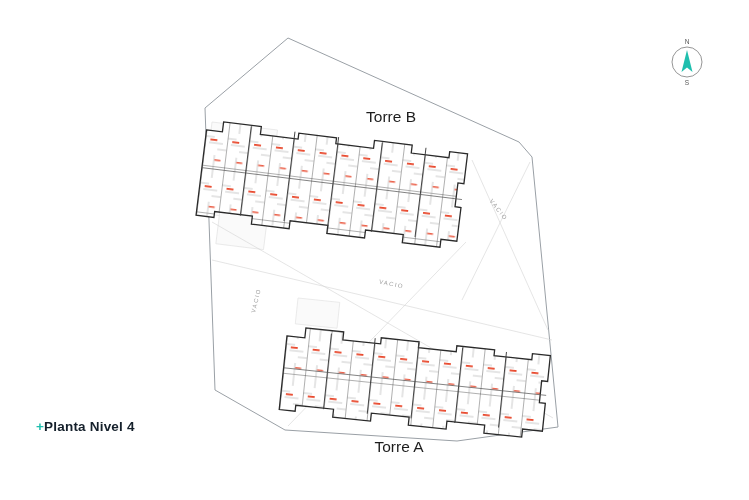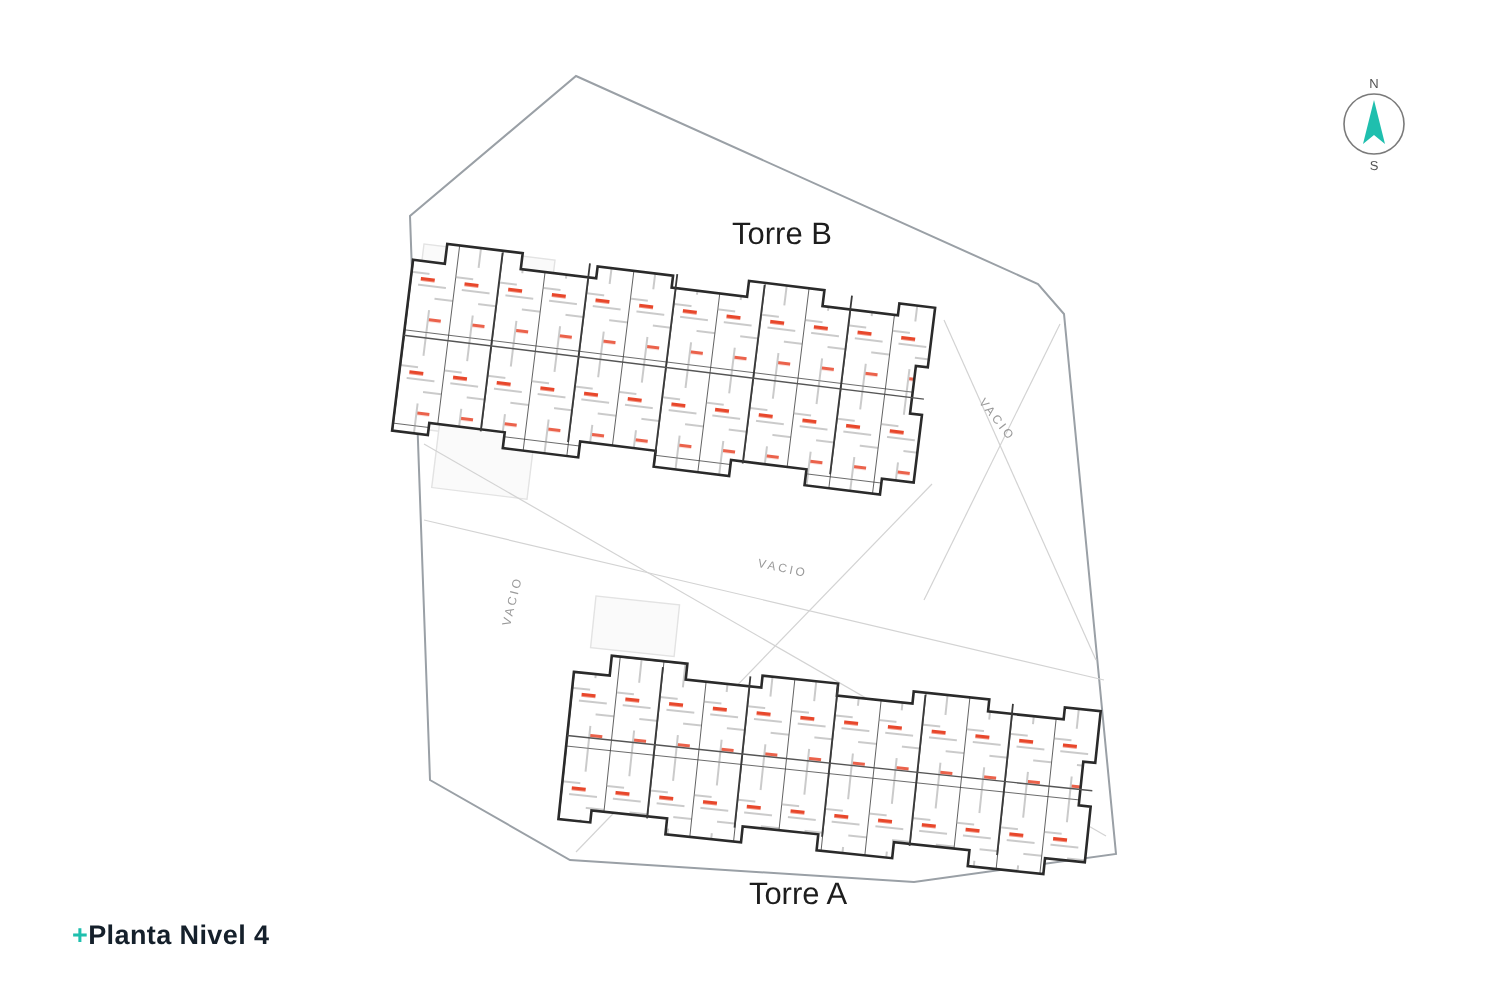--- a/index.html
+++ b/index.html
@@ -8,21 +8,21 @@
     width:749px;height:500px;
     background:#ffffff;
     overflow:hidden;
     font-family:"Liberation Sans", sans-serif;
     text-align:center;
   }
   .plan-svg{position:absolute;left:0;top:0;}
   .plan-svg text{font-family:"Liberation Sans", sans-serif;}
   .sheet-title{
     position:absolute;
-    left:36px;top:460px;
+    left:36px;top:419px;
     font-size:13.5px;
     font-weight:700;
     color:#15202b;
     letter-spacing:.2px;
     white-space:nowrap;
   }
   .sheet-title .plus{color:#1fbfae;}
   .torre-label{font-size:15.5px;fill:#1d1d1d;font-weight:500;}
   .vacio-label{font-size:6px;fill:#9a9a9a;letter-spacing:1.4px;}
   .compass-letter{font-size:6.5px;fill:#555555;}

